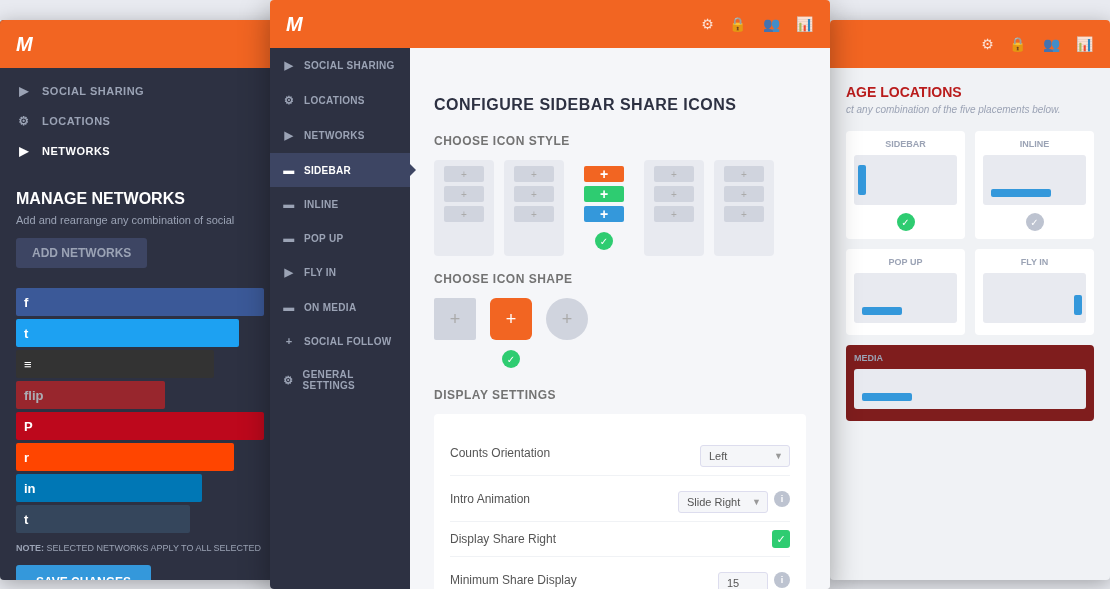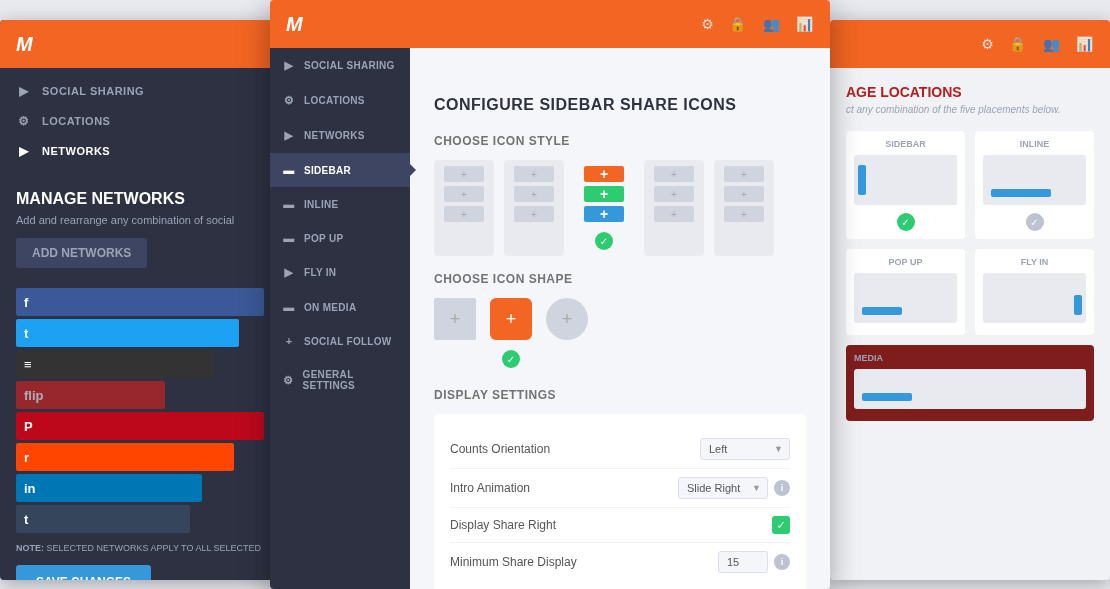--- a/index.html
+++ b/index.html
@@ -452,22 +452,23 @@
     }
     .setting-row:last-child {
       border-bottom: none;
     }
     .setting-label {
       font-size: 12px;
       color: #555;
     }
     .select-box {
       display: flex;
-      align-items: center;
+      align-items: flex-start;
       gap: 6px;
+      margin-top: 7px;
     }
     .fake-select {
       background: #f5f6f9;
       border: 1px solid #dde;
       border-radius: 3px;
       padding: 4px 24px 4px 8px;
       font-size: 11px;
       color: #555;
       position: relative;
       min-width: 90px;

